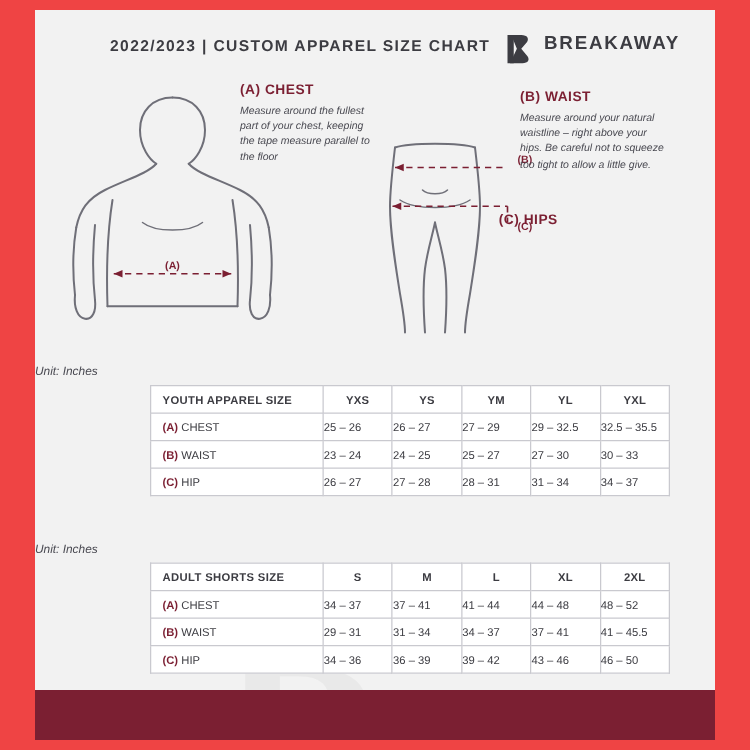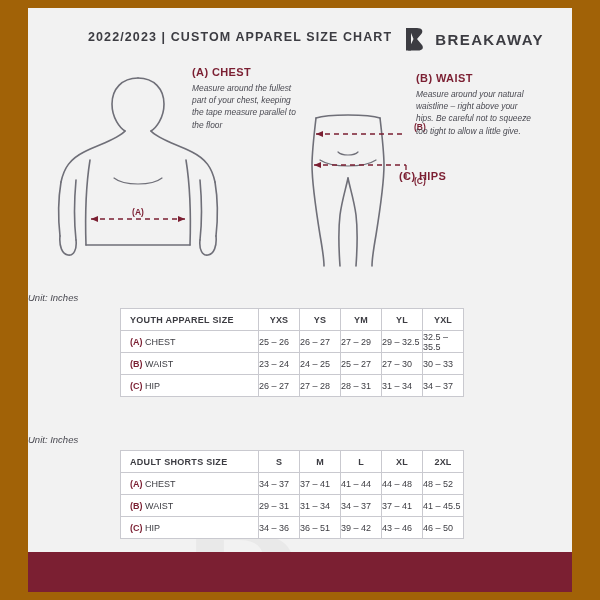--- a/index.html
+++ b/index.html
@@ -10,21 +10,21 @@
   body {
     width: 600px;
     height: 600px;
     font-family: "Liberation Sans", sans-serif;
     overflow: hidden;
   }
   .page {
     position: relative;
     width: 600px;
     height: 600px;
-    background: #a16207;
+    background: #ef4444;
     box-sizing: border-box;
   }
   .sheet {
     position: absolute;
     left: 28px;
     top: 8px;
     width: 544px;
     height: 584px;
     background: #f2f2f2;
     overflow: hidden;
@@ -65,21 +65,21 @@
     font-weight: bold;
     letter-spacing: 1.1px;
     color: #3c3c42;
     white-space: nowrap;
   }
   .brand {
     position: absolute;
     right: 28px;
     top: 2px;
     display: flex;
-    align-items: center;
+    align-items: flex-start;
     gap: 9px;
   }
   .brand-mark {
     width: 22px;
     height: 26px;
     display: block;
   }
   .brand-name {
     font-size: 15px;
     font-weight: bold;
@@ -134,21 +134,21 @@
     text-align: left;
     font-size: 9.5px;
     color: #4a4a52;
     font-style: italic;
   }
 
   
   table.size-table {
     position: absolute;
     left: 92px;
-    width: 344px;
+    width: 416px;
     border-collapse: collapse;
     background: #ffffff;
     table-layout: fixed;
   }
   table.size-table td, table.size-table th {
     border: 1px solid #c9c9cf;
     height: 21px;
     font-size: 9px;
     color: #3c3c42;
     font-weight: normal;
@@ -329,21 +329,21 @@
           <td class="rowhead"><span class="marker">(B)</span> <span>WAIST</span></td>
           <td>29 – 31</td>
           <td>31 – 34</td>
           <td>34 – 37</td>
           <td>37 – 41</td>
           <td>41 – 45.5</td>
         </tr>
         <tr>
           <td class="rowhead"><span class="marker">(C)</span> <span>HIP</span></td>
           <td>34 – 36</td>
-          <td>36 – 51</td>
+          <td>36 – 39</td>
           <td>39 – 42</td>
           <td>43 – 46</td>
           <td>46 – 50</td>
         </tr>
       </tbody>
     </table>
 
     <div class="footer-bar"></div>
   </div>
 </div>

